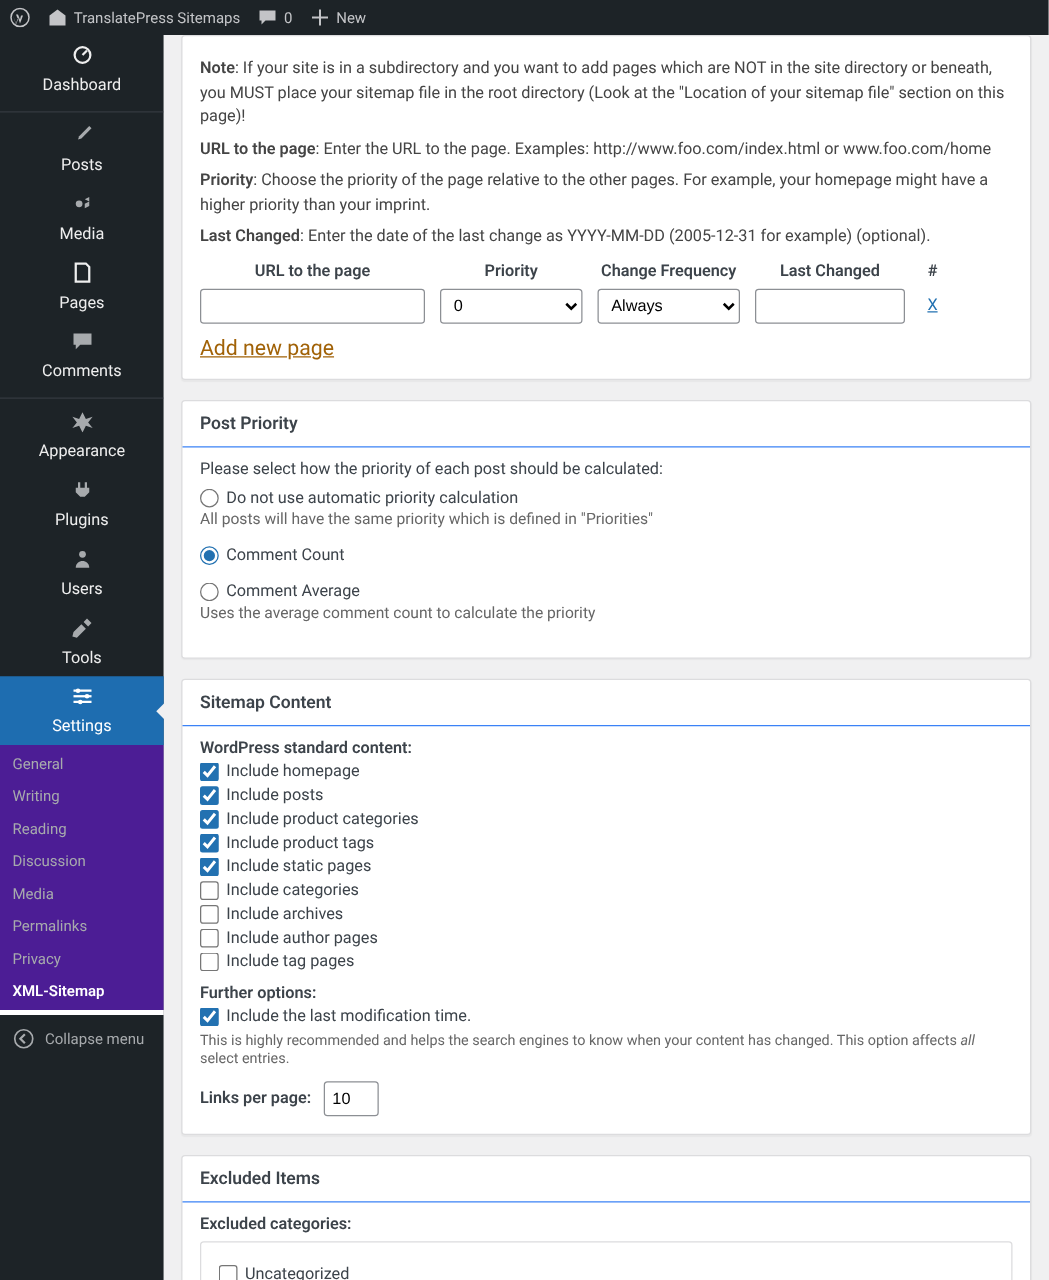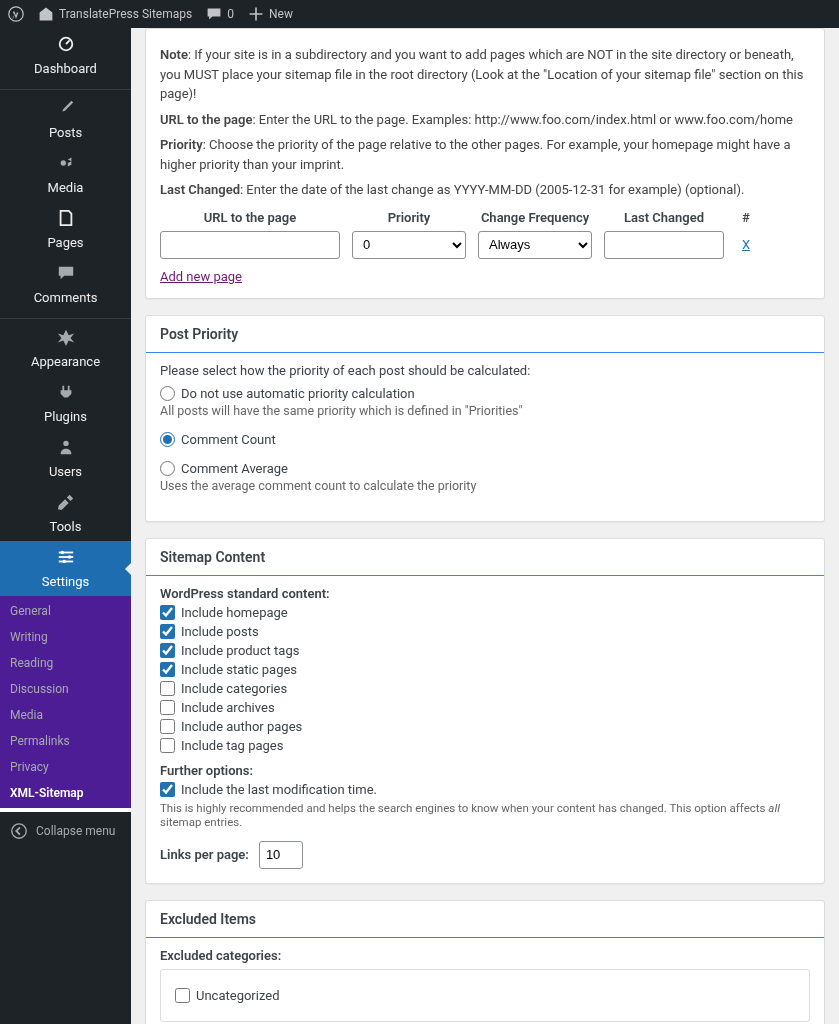--- a/index.html
+++ b/index.html
@@ -26,21 +26,21 @@
 .card-body { padding: 10px 14px 14px; }
 .intro p { margin: 6px 0; color: #444; font-size: 13px; line-height: 1.5; }
 .table-head { display: flex; gap: 12px; margin-top: 10px; font-weight: 600; text-align: center; }
 .table-row { display: flex; gap: 12px; margin-top: 6px; align-items: center; }
 .col-url { width: 180px; }
 .col-pri { width: 114px; }
 .col-freq { width: 114px; }
 .col-last { width: 120px; }
 .col-del { width: 20px; text-align: center; }
 input[type=text], select { width: 100%; border: 1px solid #8c8f94; border-radius: 3px; padding: 4px 6px; font-size: 13px; height: 28px; background: #fff; }
-.add-link { color: #701a75; text-decoration: underline; font-size: 13px; cursor: pointer; display: inline-block; margin-top: 10px; }
+.add-link { color: #a16207; text-decoration: underline; font-size: 17px; cursor: pointer; display: inline-block; margin-top: 10px; }
 .del-link { color: #2271b1; text-decoration: underline; cursor: pointer; }
 .radio-group { margin: 8px 0 14px; }
 .radio-row { display: flex; align-items: center; gap: 6px; margin-bottom: 2px; }
 .radio-help { color: #666; font-size: 12.5px; margin-left: 0; }
 .check-row { display: flex; align-items: center; gap: 6px; margin: 4px 0; }
 input[type=checkbox], input[type=radio] { width: 15px; height: 15px; accent-color: #2271b1; }
 .strong { font-weight: 600; }
 .small-help { color: #666; font-size: 11.5px; font-style: normal; margin-top: 2px; }
 .small-help em { font-style: italic; }
 .lpp { display: flex; align-items: center; gap: 10px; margin-top: 12px; }
@@ -229,20 +229,24 @@
         <div class="check-row">
             <input type="checkbox" checked="" style="">
             <label>Include homepage</label>
           </div>
         <div class="check-row">
             <input type="checkbox" checked="" style="">
             <label>Include posts</label>
           </div>
         <div class="check-row">
             <input type="checkbox" checked="" style="">
+            <label>Include product categories</label>
+          </div>
+        <div class="check-row">
+            <input type="checkbox" checked="" style="">
             <label>Include product tags</label>
           </div>
         <div class="check-row">
             <input type="checkbox" checked="" style="">
             <label>Include static pages</label>
           </div>
         <div class="check-row">
             <input type="checkbox" style="">
             <label>Include categories</label>
           </div>
@@ -256,21 +260,21 @@
           </div>
         <div class="check-row">
             <input type="checkbox" style="">
             <label>Include tag pages</label>
           </div>
         <p class="strong" style="margin-top:10px">Further options:</p>
         <div class="check-row">
             <input type="checkbox" checked="" style="">
             <label>Include the last modification time.</label>
           </div>
-        <div class="small-help"><span>This is highly recommended and helps the search engines to know when your content has changed. This option affects </span><em>all</em><span> sitemap entries.</span></div>
+        <div class="small-help"><span>This is highly recommended and helps the search engines to know when your content has changed. This option affects </span><em>all</em><span> select entries.</span></div>
         <div class="lpp">
           <span class="strong">Links per page:</span>
           <input type="text" value="10" style="">
         </div>
       </div>
     </div>
 
     <div class="card">
       <div class="card-header">Excluded Items</div>
       <div class="card-body">

